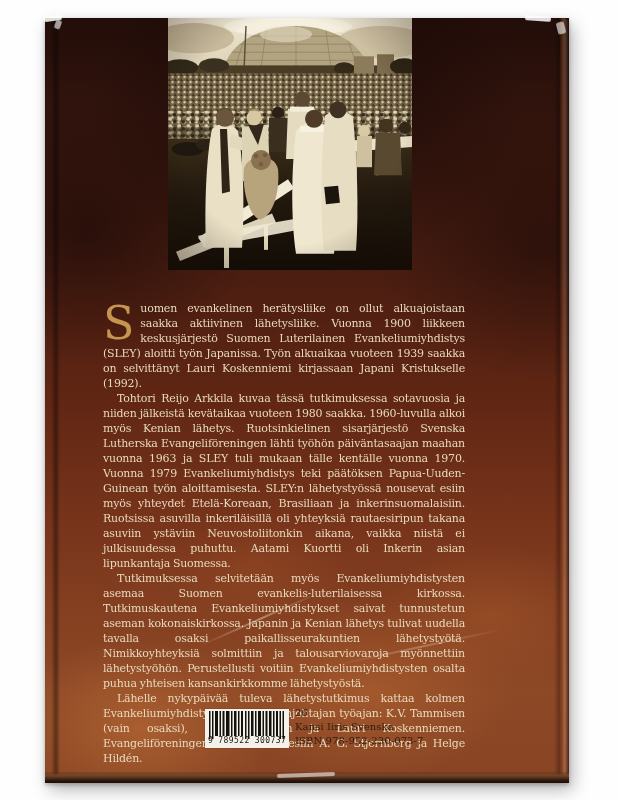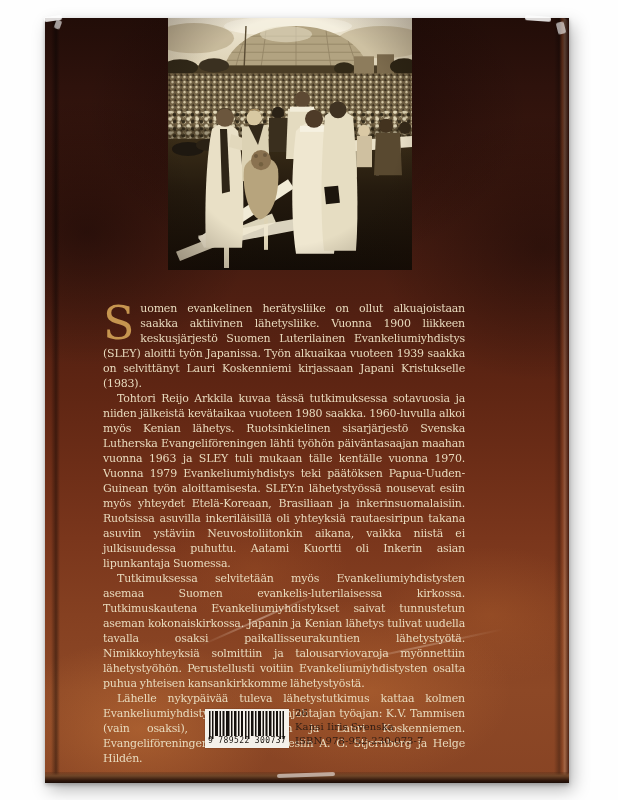--- a/index.html
+++ b/index.html
@@ -199,21 +199,21 @@
         <rect x="189" y="117" width="15" height="31" fill="#cfc0a0"></rect>
         <circle cx="218" cy="107" r="7" fill="#43331f"></circle>
         <path d="M208,114 L232,114 L234,156 L206,156 Z" fill="#594930"></path>
         <circle cx="237" cy="109" r="6" fill="#332818"></circle>
       </g>
 
       <rect x="0" y="0" width="244" height="250" fill="url(#vig)"></rect>
     </svg>
 
     <div class="synopsis">
-      <p class="para"><span class="dropcap">S</span><span>uomen evankelinen herätysliike on ollut alkuajoistaan saakka aktiivinen lähetysliike. Vuonna 1900 liikkeen keskusjärjestö Suomen Luterilainen Evankeliumiyhdistys (SLEY) aloitti työn Japanissa. Työn alkuaikaa vuoteen 1939 saakka on selvittänyt Lauri Koskenniemi kirjassaan Japani Kristukselle (1983).</span></p>
+      <p class="para"><span class="dropcap">S</span><span>uomen evankelinen herätysliike on ollut alkuajoistaan saakka aktiivinen lähetysliike. Vuonna 1900 liikkeen keskusjärjestö Suomen Luterilainen Evankeliumiyhdistys (SLEY) aloitti työn Japanissa. Työn alkuaikaa vuoteen 1939 saakka on selvittänyt Lauri Koskenniemi kirjassaan Japani Kristukselle (1992).</span></p>
       <p class="para indent">Tohtori Reijo Arkkila kuvaa tässä tutkimuksessa sotavuosia ja niiden jälkeistä kevätaikaa vuoteen 1980 saakka. 1960-luvulla alkoi myös Kenian lähetys. Ruotsinkielinen sisarjärjestö Svenska Lutherska Evangeliföreningen lähti työhön päiväntasaajan maahan vuonna 1963 ja SLEY tuli mukaan tälle kentälle vuonna 1970. Vuonna 1979 Evankeliumiyhdistys teki päätöksen Papua-Uuden-Guinean työn aloittamisesta. SLEY:n lähetystyössä nousevat esiin myös yhteydet Etelä-Koreaan, Brasiliaan ja inkerinsuomalaisiin. Ruotsissa asuvilla inkeriläisillä oli yhteyksiä rautaesiripun takana asuviin ystäviin Neuvostoliitonkin aikana, vaikka niistä ei julkisuudessa puhuttu. Aatami Kuortti oli Inkerin asian lipunkantaja Suomessa.</p>
       <p class="para indent">Tutkimuksessa selvitetään myös Evankeliumiyhdistysten asemaa Suomen evankelis-luterilaisessa kirkossa. Tutkimuskautena Evankeliumiyhdistykset saivat tunnustetun aseman kokonaiskirkossa. Japanin ja Kenian lähetys tulivat uudella tavalla osaksi paikallisseurakuntien lähetystyötä. Nimikkoyhteyksiä solmittiin ja talousarviovaroja myönnettiin lähetystyöhön. Perustellusti voitiin Evankeliumiyhdistysten osalta puhua yhteisen kansankirkkomme lähetystyöstä.</p>
       <p class="para indent">Lähelle nykypäivää tuleva lähetystutkimus kattaa kolmen Evankeliumiyhdistyksen toiminnanjohtajan työajan: K.V. Tammisen (vain osaksi), Toivo Rapelin ja Lauri Koskenniemen. Evangeliföreningenistä nousevat esiin A. G. Stjernberg ja Helge Hildén.</p>
     </div>
 
     <div class="barcode-box">
       <svg width="76" height="28" viewBox="0 0 76 28">
         <g fill="#14100c">
           <rect x="0" y="0" width="1.5" height="28"></rect>
             <rect x="3" y="0" width="1.5" height="28"></rect>

